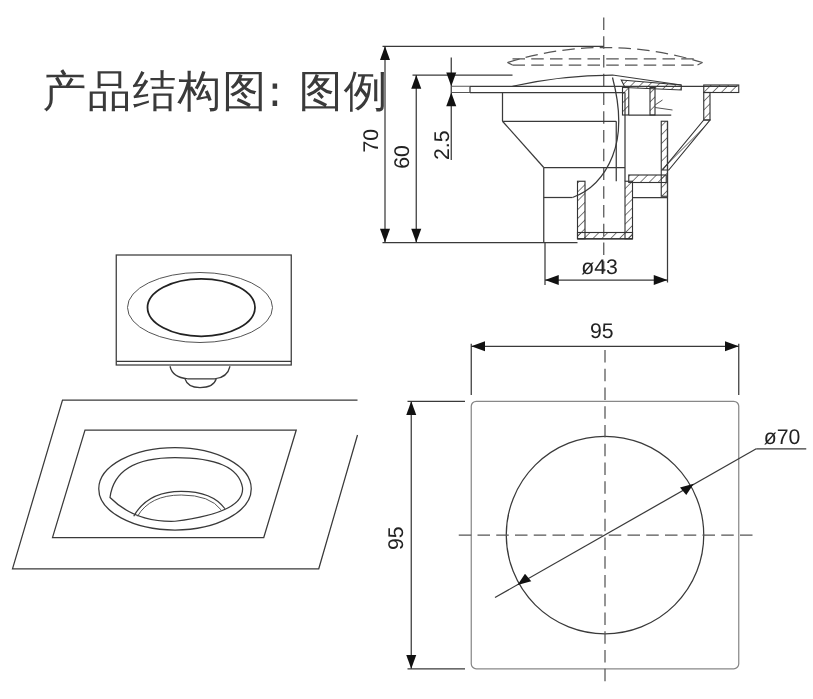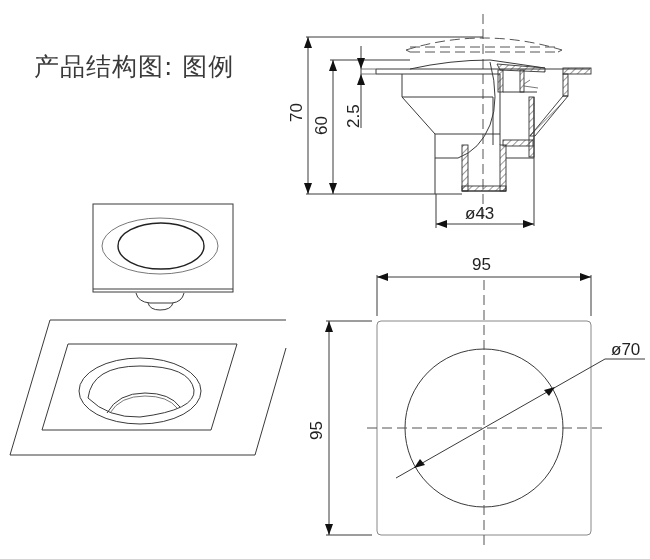--- a/index.html
+++ b/index.html
@@ -1,17 +1,17 @@
 <!DOCTYPE html>
 <html><head>
   <meta charset="utf-8">
   <style>
     html, body { margin: 0; padding: 0; background: #ffffff; }
     body { width: 650px; height: 559px; position: relative; overflow: hidden; font-family: "DejaVu Sans", "Liberation Sans", sans-serif; }
-    .title { position: absolute; left: 34px; top: 50px; font-size: 25px; color: #3a3a3a; letter-spacing: 1px; font-family: "DejaVu Sans", sans-serif; white-space: nowrap; }
+    .title { position: absolute; left: 34px; top: 50px; font-size: 35px; color: #3a3a3a; letter-spacing: 1px; font-family: "DejaVu Sans", sans-serif; white-space: nowrap; }
     svg.canvas { position: absolute; left: 0; top: 0; }
     .dimtext { font-family: "Liberation Sans", "DejaVu Sans", sans-serif; font-size: 17px; fill: #222; }
     .ln { stroke: #3a3a3a; stroke-width: 1; fill: none; }
     .ln2 { stroke: #222; stroke-width: 1.4; fill: none; }
     .thin { stroke: #555; stroke-width: 0.8; fill: none; }
     .grey { stroke: #888; stroke-width: 1; fill: none; }
     .dash { stroke: #555; stroke-width: 1; fill: none; stroke-dasharray: 10 5; }
     .hatch { fill: url(#hatchPat); stroke: #333; stroke-width: 0.9; }
     .arrow { fill: #111; }
   </style>

